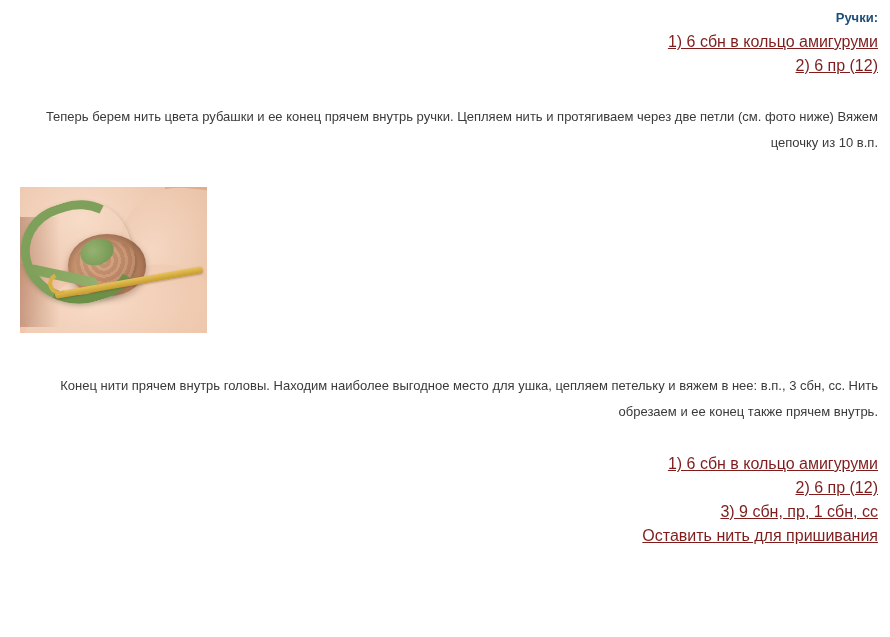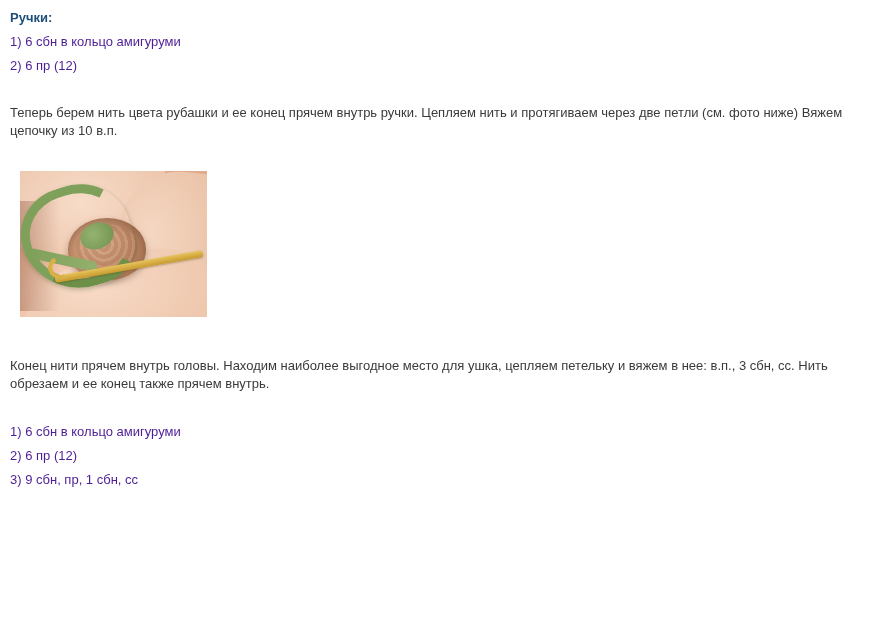--- a/index.html
+++ b/index.html
@@ -17,38 +17,40 @@
   }
   .page {
     position: relative;
     width: 890px;
     height: 637px;
     padding: 0;
     box-sizing: border-box;
   }
   .content {
     padding: 10px 12px 0 10px;
+    text-align: right;
   }
   .heading {
     color: #1f4e79;
     font-weight: bold;
     font-size: 13px;
     margin: 0 0 9px 0;
     line-height: 15px;
   }
   .line {
-    color: #4c1d95;
-    font-size: 13px;
+    color: #7f1d1d;
+    font-size: 16px;
     line-height: 15px;
     margin: 0 0 9px 0;
+    text-decoration: underline;
   }
   .para {
     color: #3a3a3a;
     font-size: 13px;
-    line-height: 18px;
+    line-height: 26px;
     margin: 0 0 9px 0;
     max-width: 868px;
   }
   .spacer-sm { height: 14px; }
   .spacer-md { height: 22px; }
   .spacer-lg { height: 26px; }
 
   
   .photo {
     width: 187px;
@@ -194,15 +196,16 @@
     <div class="spacer-lg"></div>
     <div class="spacer-sm"></div>
 
     <div class="para">Конец нити прячем внутрь головы. Находим наиболее выгодное место для ушка, цепляем петельку и вяжем в нее: в.п.,  3 сбн, сс. Нить обрезаем и ее конец также прячем внутрь.</div>
 
     <div class="spacer-md"></div>
 
     <div class="line">1) 6 сбн в кольцо амигуруми</div>
     <div class="line">2) 6 пр (12)</div>
     <div class="line">3) 9 сбн, пр, 1 сбн, сс</div>
+    <div class="line">Оставить нить для пришивания</div>
 
   </div>
 </div>
 
 </body></html>

